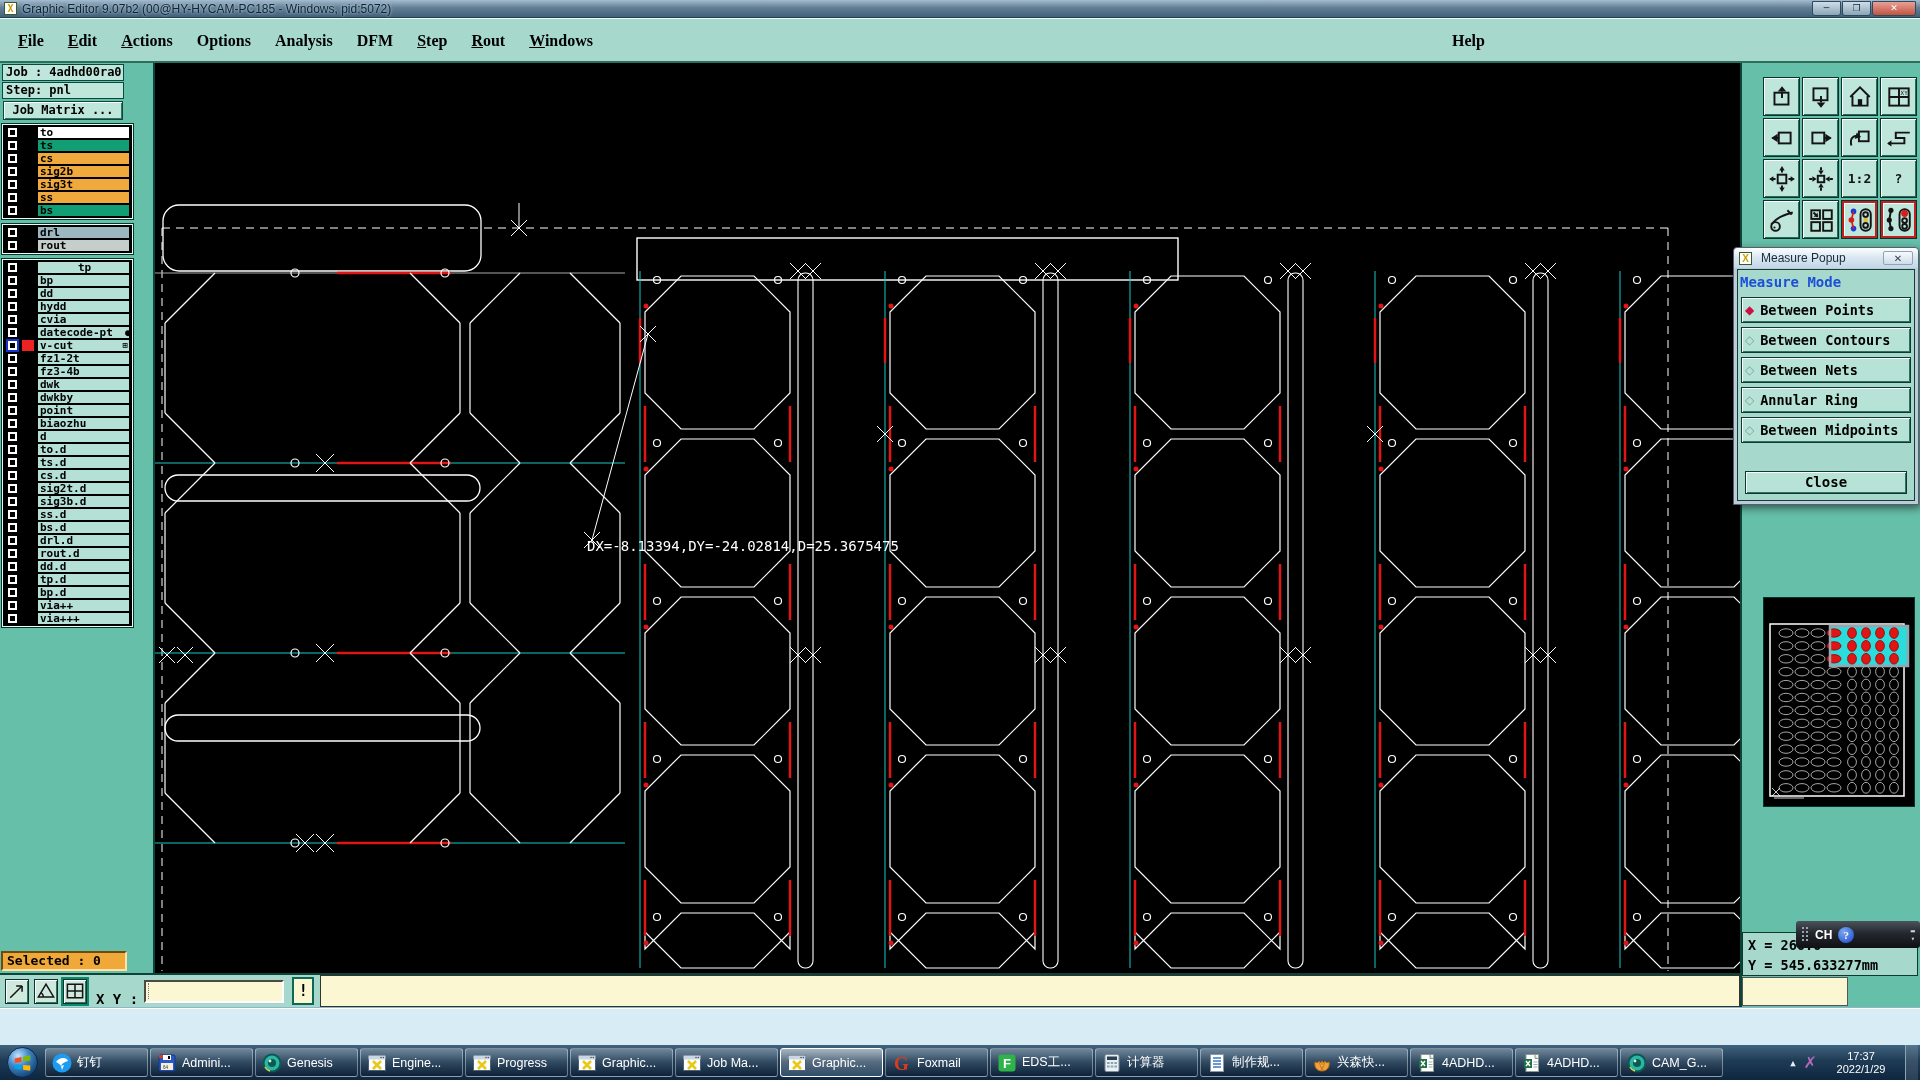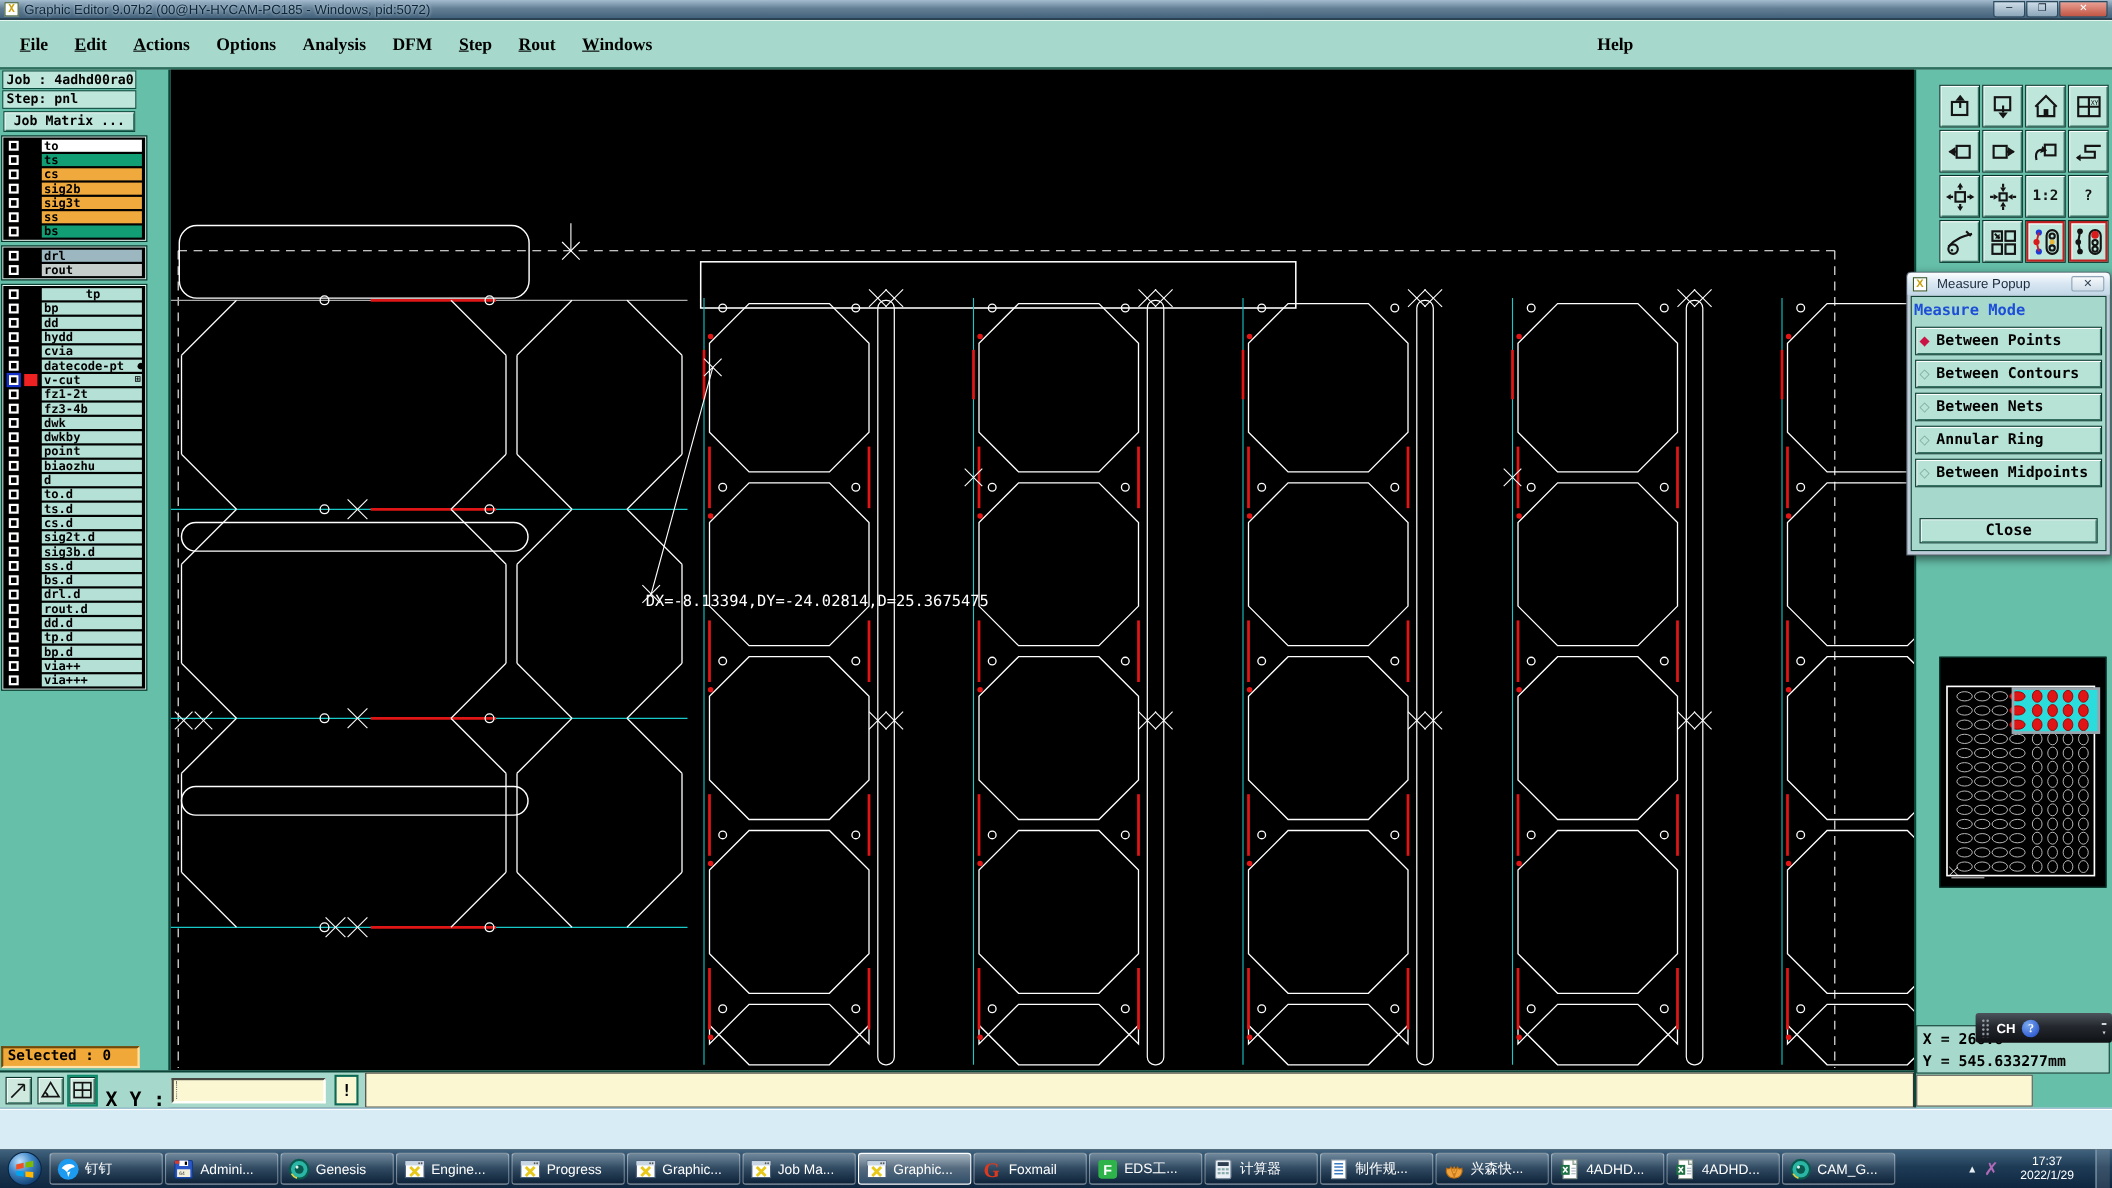--- a/index.html
+++ b/index.html
@@ -66,21 +66,21 @@
 .lang-label{font-family:"Liberation Sans",sans-serif;font-size:12px;font-weight:bold}
 .lang-help{width:16px;height:16px;border-radius:50%;background:radial-gradient(circle at 35% 30%,#7aa8f0,#1a46c8);text-align:center;line-height:16px;font-size:11px;font-weight:bold;font-family:"Liberation Serif",serif}
 .lang-mini{margin-left:auto;display:flex;flex-direction:column;font-size:7px;line-height:8px;color:#cfd6dc;text-align:center}
 .mm-pad{position:absolute;left:1742px;top:977px;width:106px;height:29px;background:#fbf7d2;border:1px solid #555;z-index:4}
 .mm-btn{position:absolute;left:1947px;top:977px;width:56px;height:29px;background:#f97316;border:1px solid #0a3a30;box-shadow:inset 1px 1px 0 #fff,inset -1px -1px 0 #35705f;font-weight:bold;font-size:14px;display:flex;align-items:center;padding:0 7px;z-index:4;color:#000}
 .mm-mini{margin-left:auto;width:17px;height:13px;background:#cfd8d4;border:1px solid #5a6a66;box-shadow:inset 0 -3px 0 #9aa8a2}
 
 .command-bar{position:absolute;left:0;top:973px;width:1740px;height:34px;background:#a6d9cb;border-top:2px solid #0c4438;display:flex;align-items:center;z-index:3}
 .cb-icon{width:24px;height:25px;margin-left:5px;background:#cfe9df;border:1px solid #06352b;box-shadow:inset 1px 1px 0 #fff,inset -1px -1px 0 #35705f;display:flex;align-items:center;justify-content:center}
 .cb-icon.on{outline:2px solid #0a8a6a}
-.xy-label{margin:16px 6px 0 9px;font-weight:bold;font-size:18px;color:#000}
+.xy-label{margin:16px 6px 0 9px;font-weight:bold;font-size:14px;color:#000}
 .xy-input{width:140px;height:23px;background:#fbf7d2;border:2px solid;border-color:#4a4a42 #fff #fff #4a4a42;display:flex;align-items:center;padding-left:2px}
 .caret{width:1px;height:16px;border-left:1px dotted #777}
 .excl{width:22px;height:28px;margin-left:8px;background:#fbf7d2;border:2px solid #0a6a56;font-weight:bold;font-size:15px;text-align:center;line-height:24px;color:#000}
 .msg-box{margin-left:6px;flex:1;height:32px;background:#fbf7d2;border:1px solid #333;font-size:11.5px;font-weight:bold;line-height:15px;padding:1px 7px;color:#000;white-space:pre}
 .light-strip{position:absolute;left:0;top:1007px;width:1920px;height:38px;background:#d8ecf6;border-top:1px solid #8fb5c8;box-shadow:inset 0 1px 0 #fff;z-index:5}
 
 .taskbar{position:absolute;left:0;top:1045px;width:1920px;height:35px;background:linear-gradient(#41637e,#1e3b55 45%,#0e2640);display:flex;align-items:center;z-index:10}
 .start-orb{width:36px;height:34px;margin:0 5px 0 4px;display:flex;align-items:center;justify-content:center}
 .tb-item{width:103px;height:29px;margin-right:2px;border:1px solid rgba(255,255,255,.38);border-radius:3px;background:linear-gradient(rgba(255,255,255,.28),rgba(255,255,255,.09) 48%,rgba(0,0,0,.18));display:flex;align-items:center;gap:5px;padding:0 5px;color:#fff;font-family:"Liberation Sans",sans-serif;font-size:12.5px;flex:none}
 .tb-item.active{background:linear-gradient(rgba(255,255,255,.55),rgba(255,255,255,.25) 48%,rgba(120,160,190,.3));border-color:#fff}

